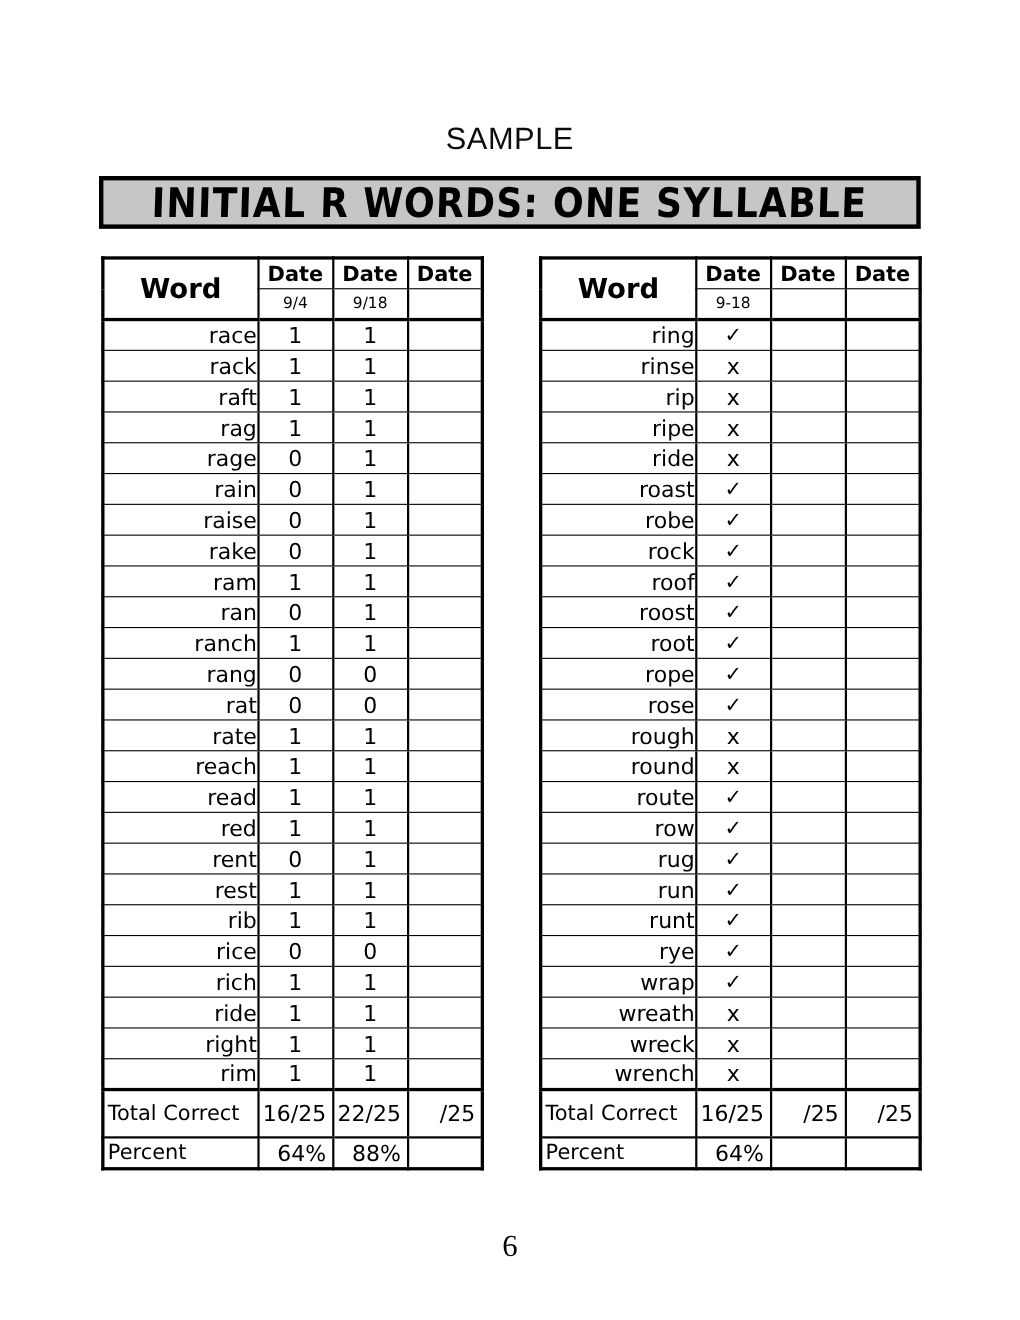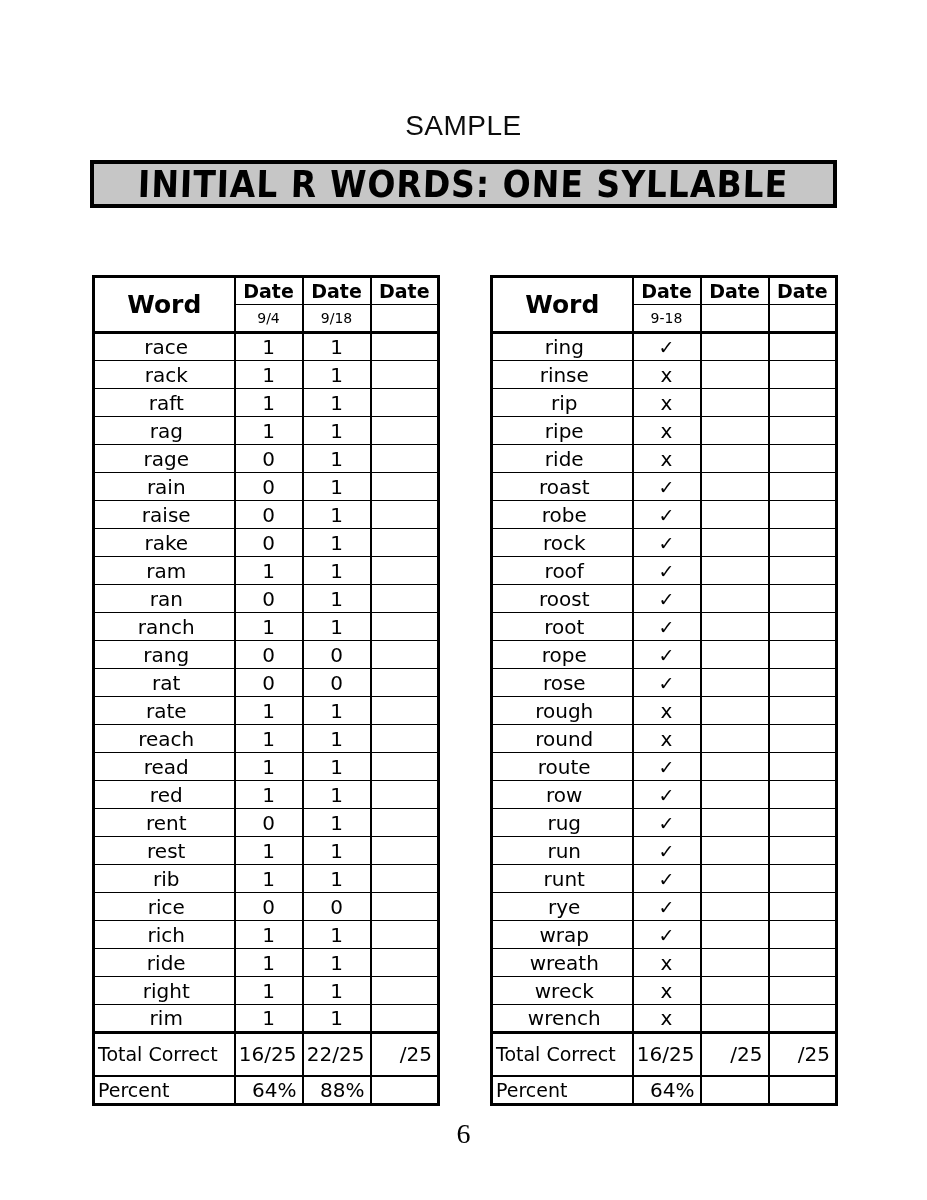--- a/index.html
+++ b/index.html
@@ -45,21 +45,20 @@
     top: 233px; left: 92px;
     display: flex;
     gap: 50px;
   }
   table.score-table {
     border-collapse: collapse;
     table-layout: fixed;
     width: 345px;
     border: 3px solid #000;
     background: #fff;
-    margin-top: 42px;
   }
   th, td {
     border: 1.5px solid #000;
     padding: 0;
     vertical-align: middle;
     overflow: hidden;
     white-space: nowrap;
   }
   th.word-head {
     font-size: 25px;
@@ -78,21 +77,21 @@
   td.date-val {
     font-size: 14px;
     text-align: center;
     height: 28px;
     border-left: 2.5px solid #000;
     border-bottom: 3px solid #000;
   }
   tbody tr.word-row { height: 28px; }
   td.word-cell {
     font-size: 20px;
-    text-align: center;
+    text-align: right;
     padding-left: 4px;
     border-right: 2.5px solid #000;
   }
   td.score-cell {
     font-size: 20px;
     text-align: center;
     border-left: 2.5px solid #000;
   }
   td.score-cell.check { font-size: 19px; }
   tr.totals-row td {

